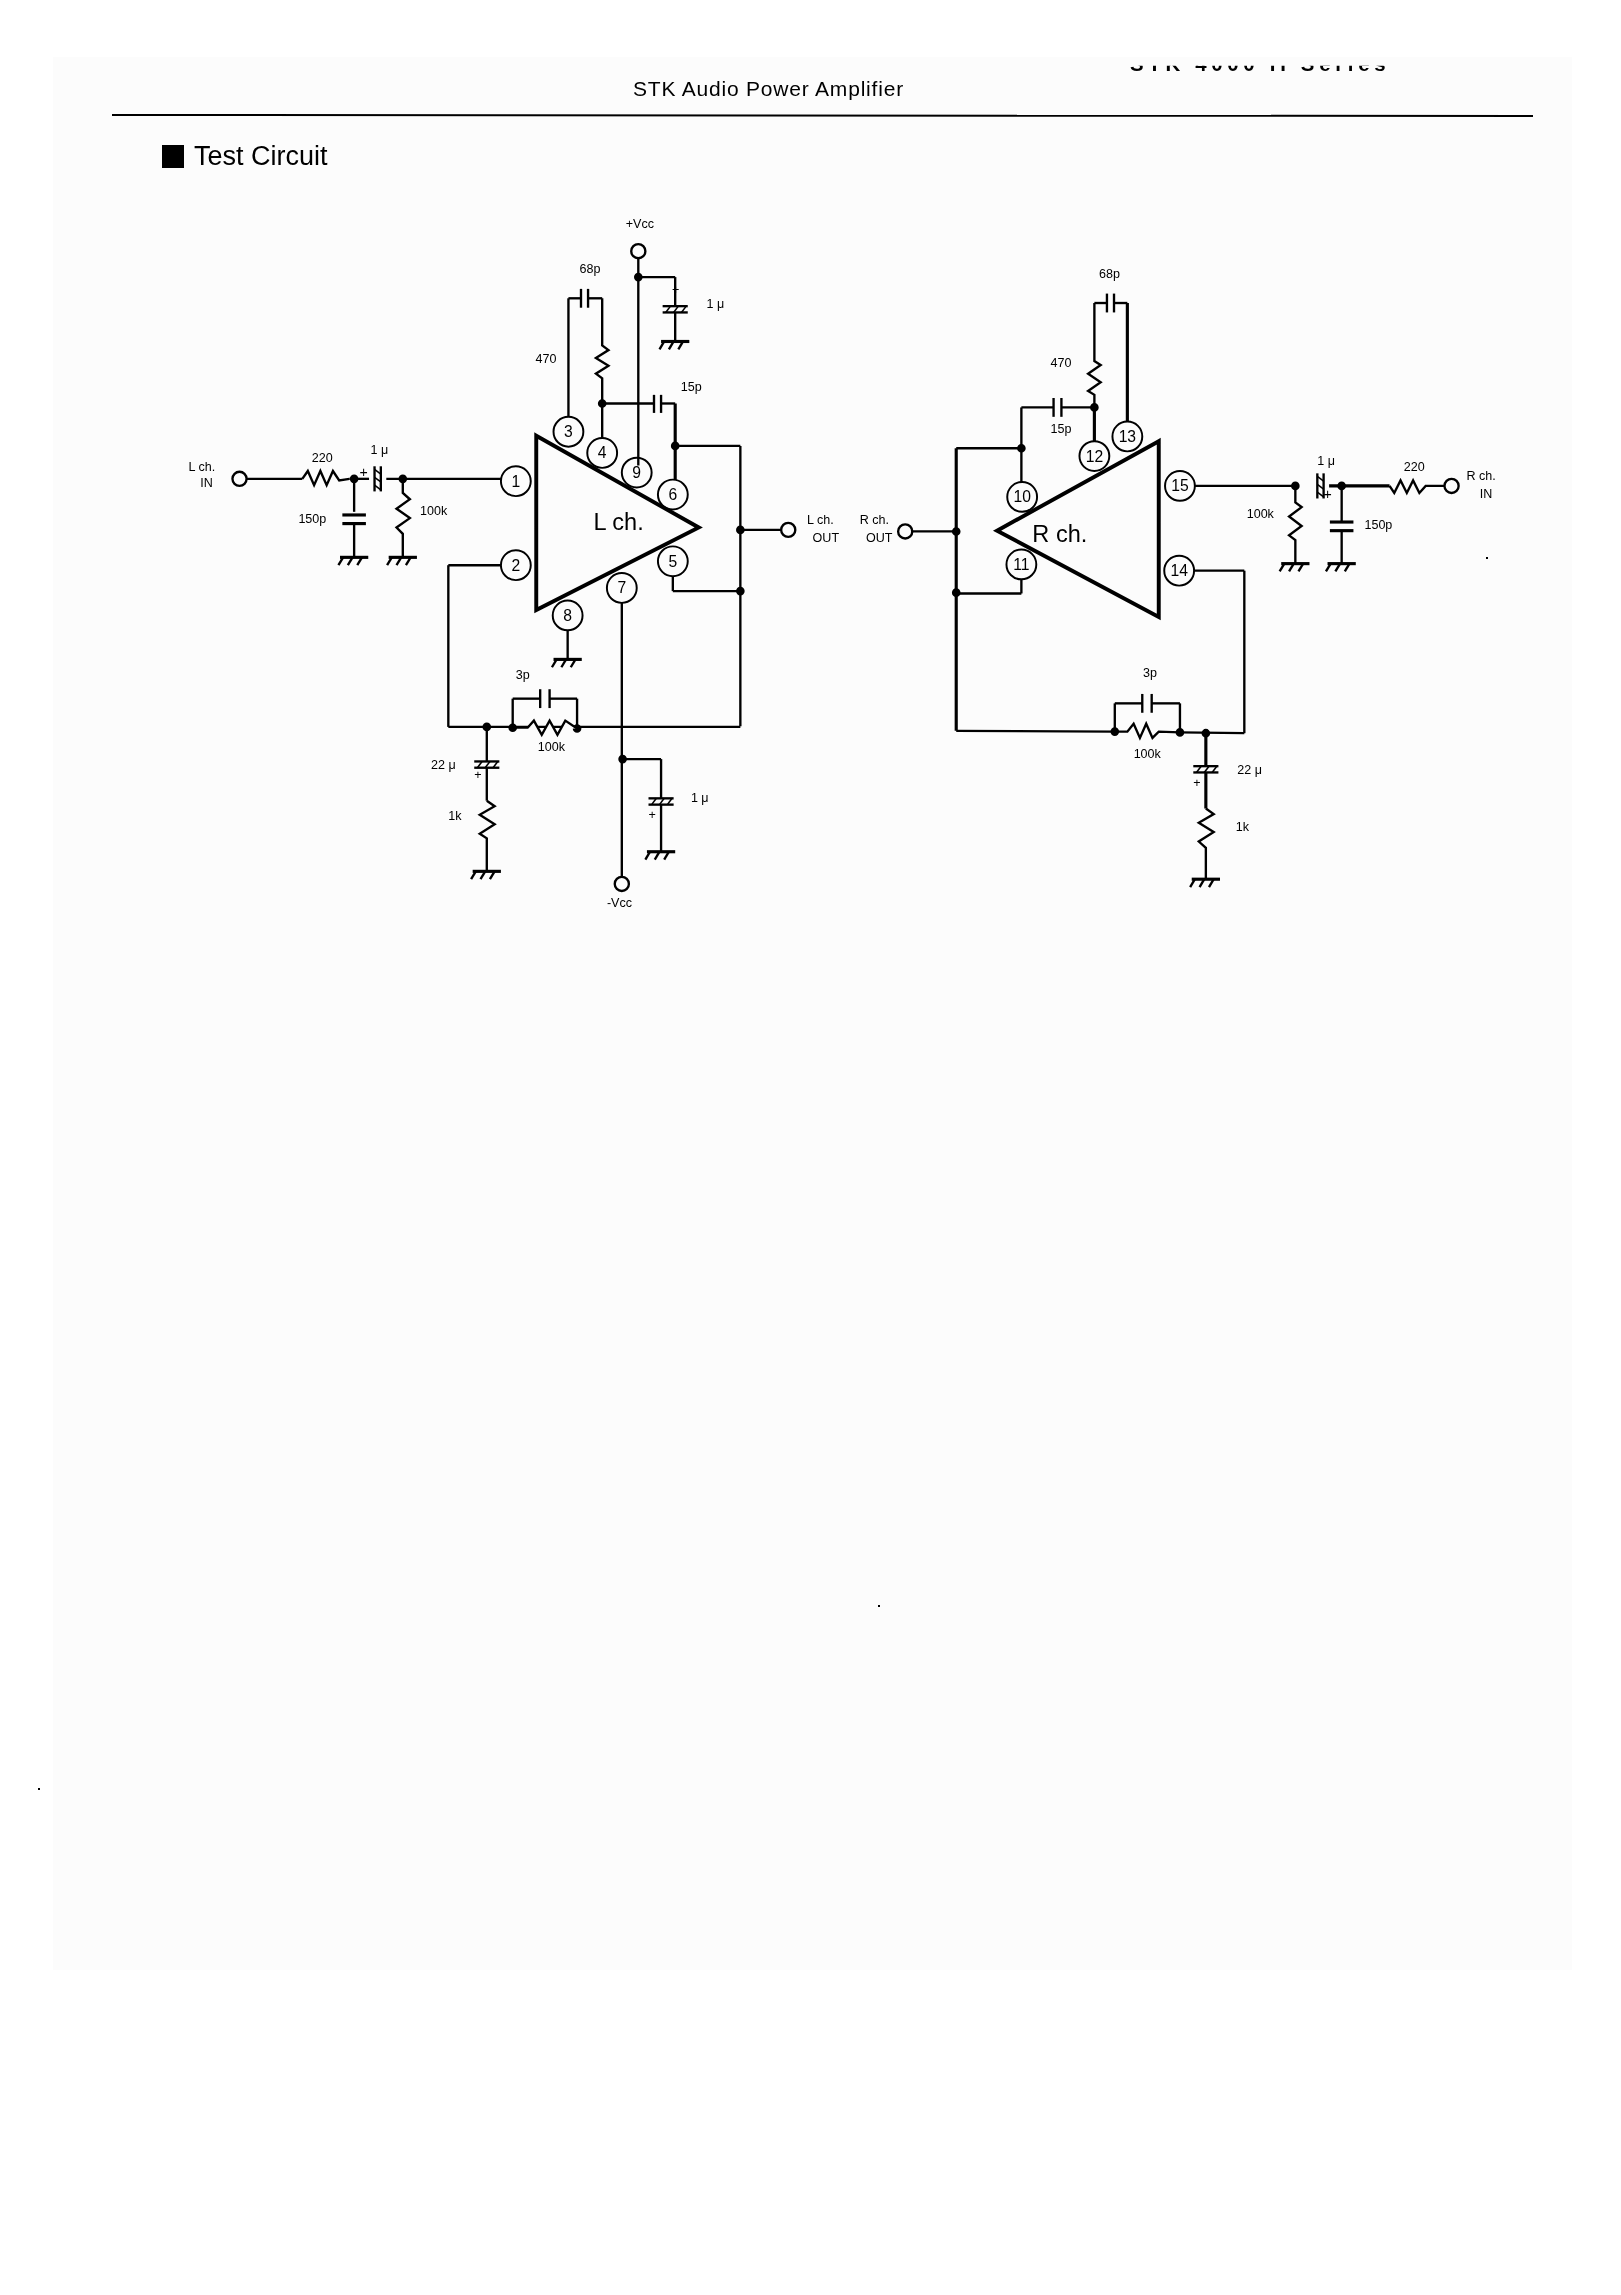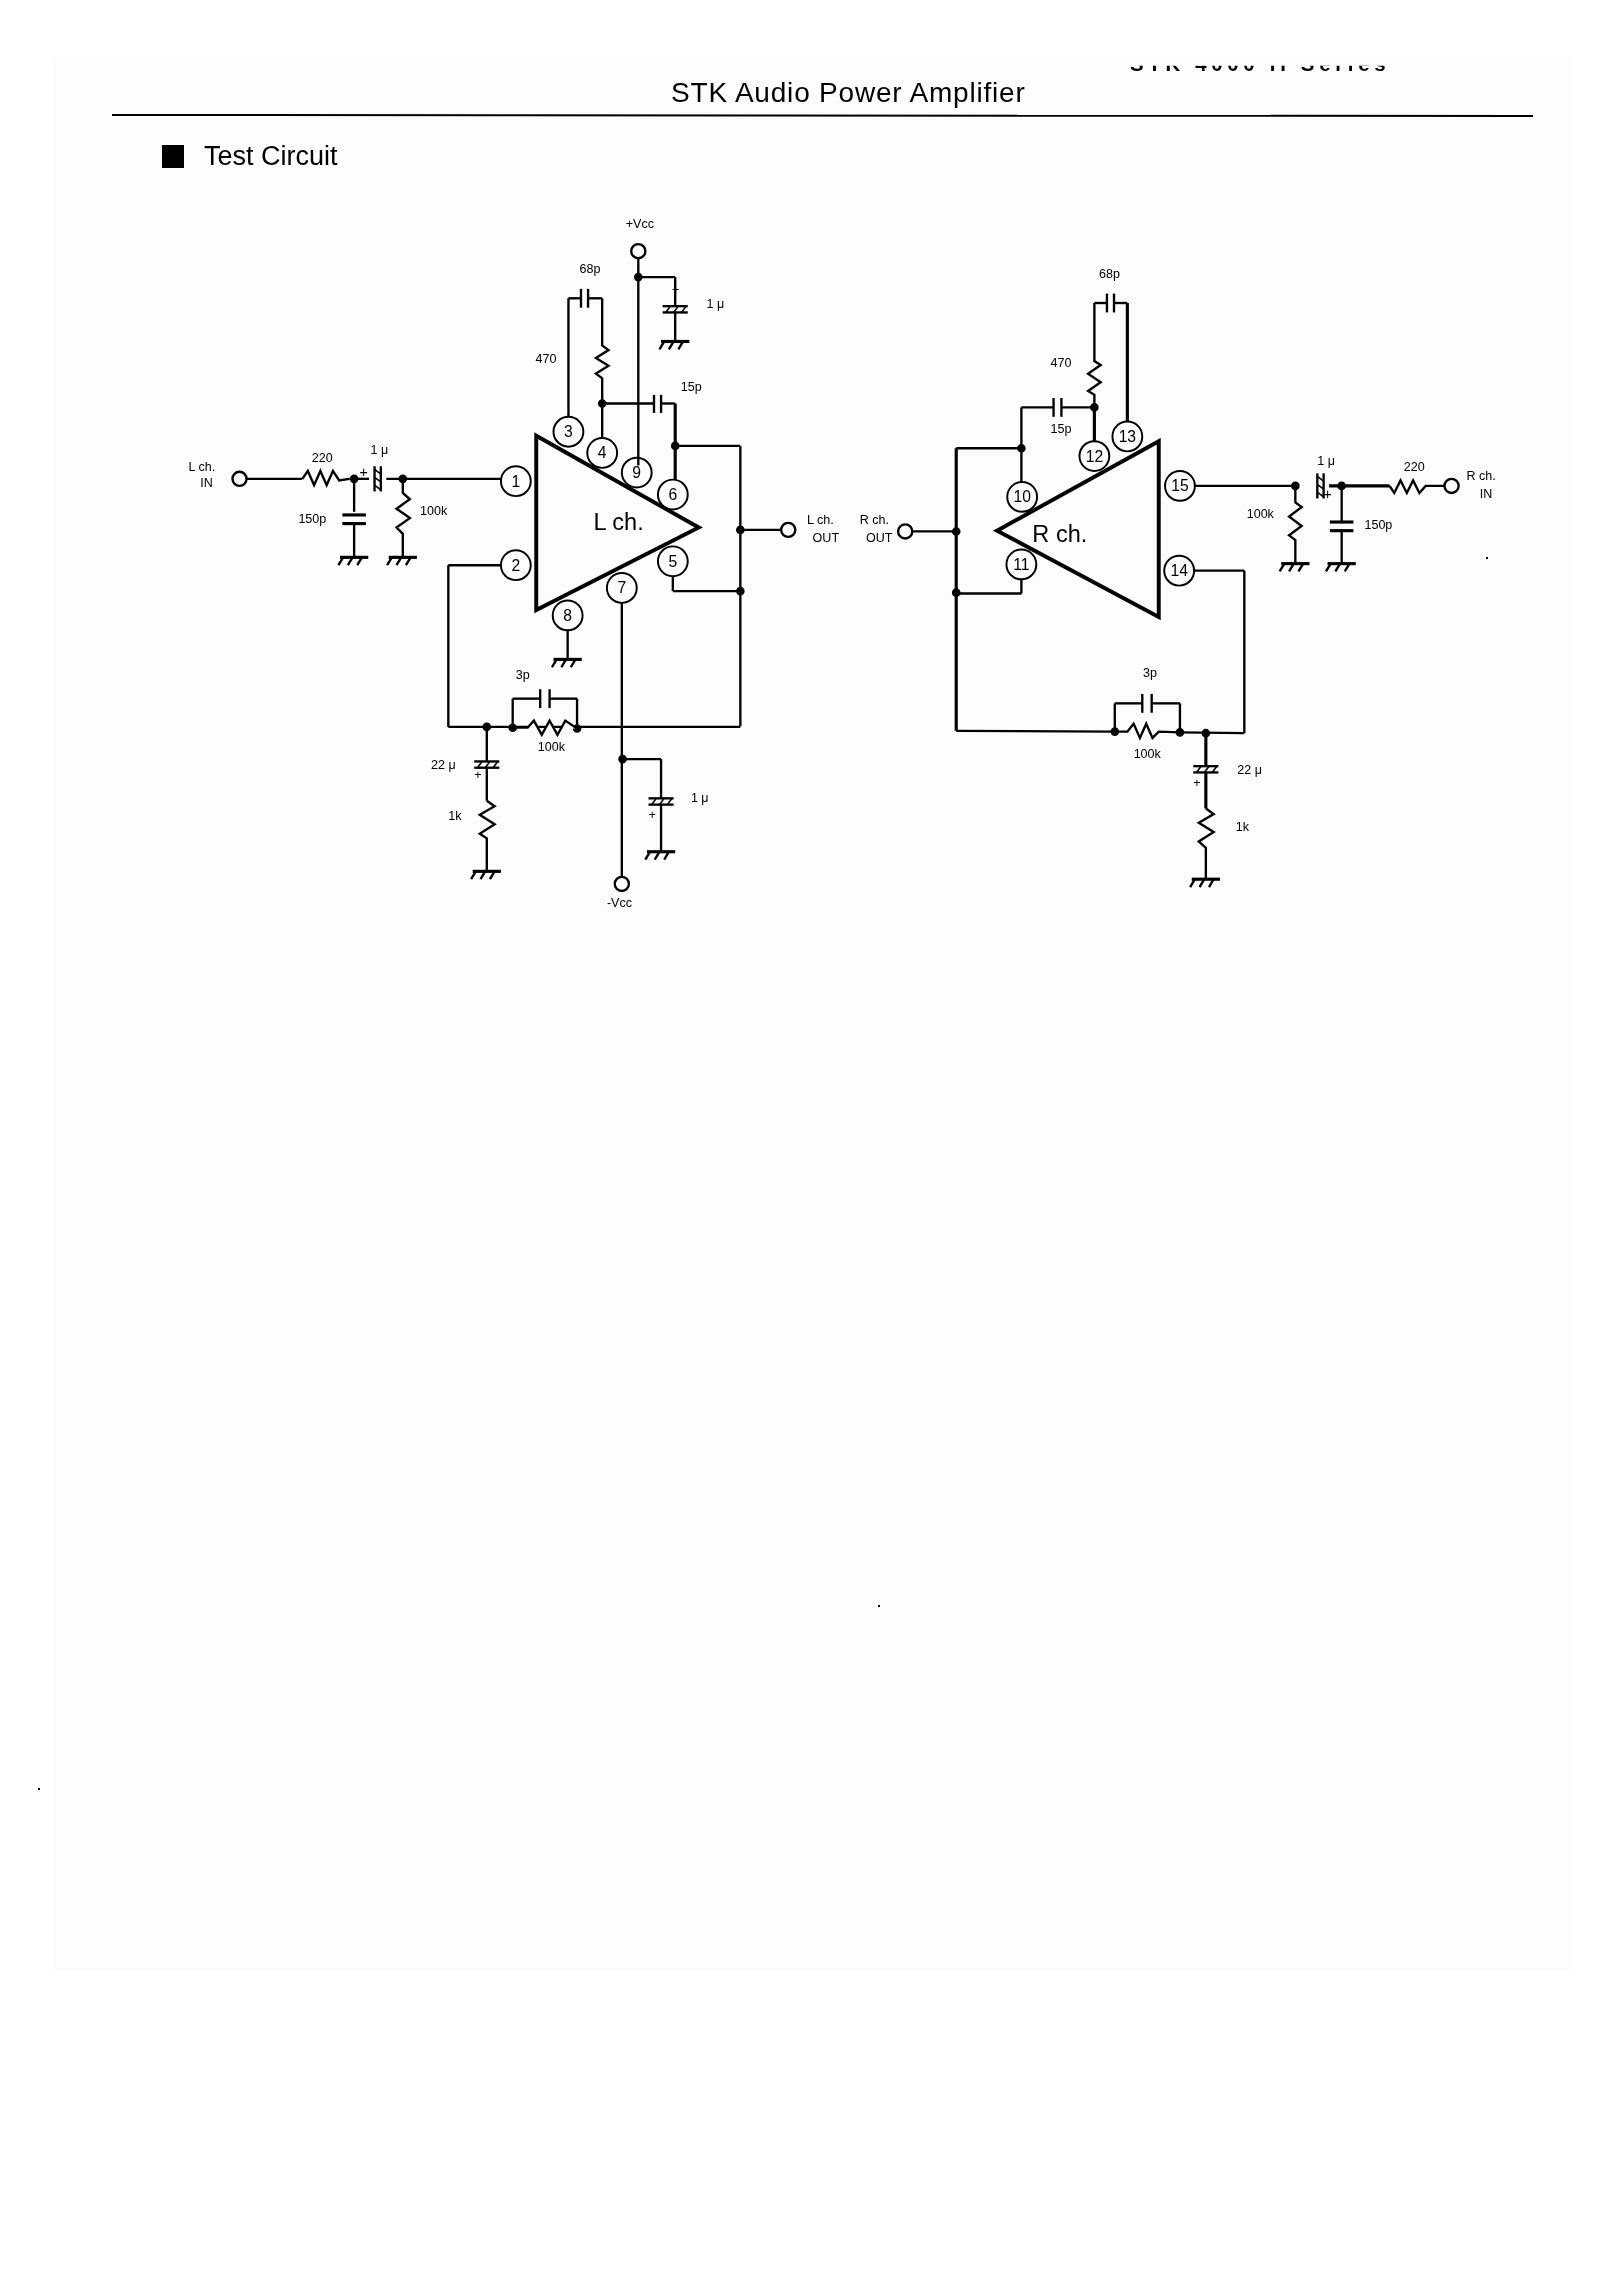--- a/index.html
+++ b/index.html
@@ -1,24 +1,24 @@
 <!DOCTYPE html>
 <html style="font-size:12.6px"><head>
 <meta charset="utf-8">
 <style>
   html, body { margin: 0; padding: 0; background: #ffffff; }
   body { width: 1622px; height: 2295px; position: relative; overflow: hidden;
          font-family: "Liberation Sans", "DejaVu Sans", sans-serif; color: #000; }
   .scan-area { position: absolute; left: 53px; top: 57px; width: 1519px; height: 1913px; background: #fcfcfc; }
   .top-fragment { position: absolute; left: 1130px; top: 53px; font-size: 20.4px; font-weight: bold;
                   letter-spacing: 4.7px; clip-path: inset(55% 0 0 0); color: #000; white-space: nowrap; }
-  .header-title { position: absolute; left: 671px; top: 77px; font-size: 28px; letter-spacing: 0.8px; }
+  .header-title { position: absolute; left: 633px; top: 77px; font-size: 21px; letter-spacing: 0.8px; }
   .header-rule { position: absolute; left: 112px; top: 114px; width: 1421px; height: 1.6px; background: #000;
                  transform: rotate(0.04deg); transform-origin: left center; }
-  .section-heading { position: absolute; left: 162px; top: 141px; font-size: 27px; display: flex; align-items: center; gap: 20px; }
+  .section-heading { position: absolute; left: 162px; top: 141px; font-size: 27px; display: flex; align-items: center; gap: 10px; }
   .section-heading .bullet { width: 22px; height: 23.6px; background: #000; display: inline-block; }
   svg.schematic { position: absolute; left: 0; top: 0; }
   svg text { font-family: "Liberation Sans", "DejaVu Sans", sans-serif; fill: #000; }
   .speck { position: absolute; background: #000; }
 </style>
 </head>
 <body>
 
 <div class="scan-area"></div>
 

